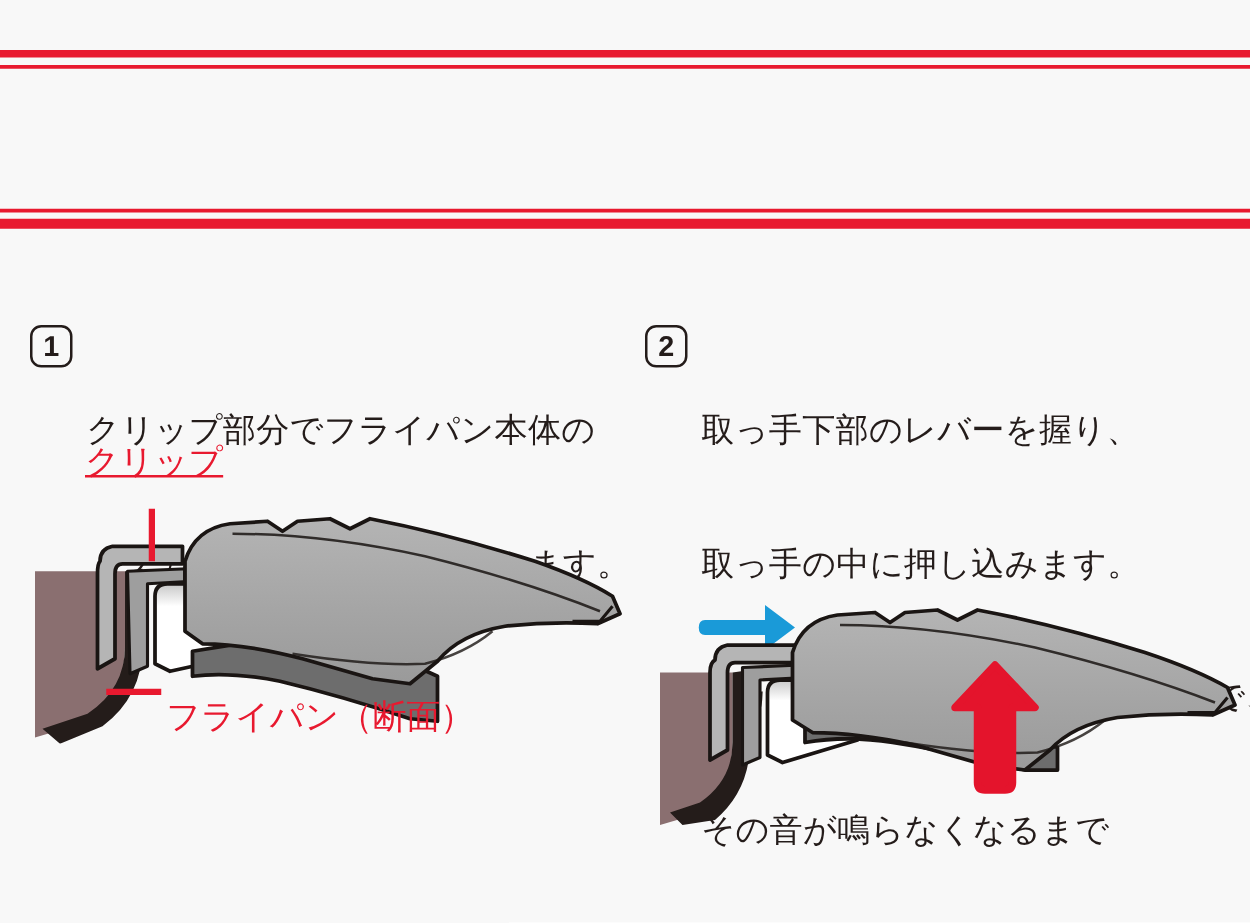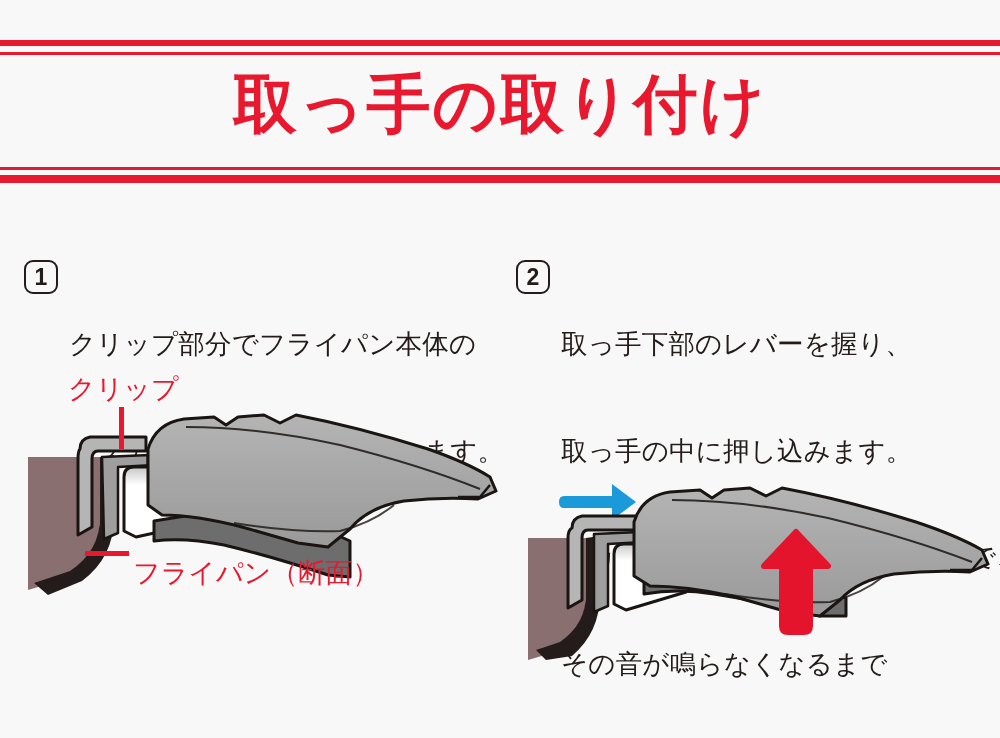--- a/index.html
+++ b/index.html
@@ -81,21 +81,21 @@
 
   
   .lbl {
     position: absolute;
     color: #e8192f;
     font-size: 27px;
     font-weight: 500;
     white-space: nowrap;
     line-height: 1;
   }
-  .lbl-clip { left: 68px; top: 376px; }
+  .lbl-clip { left: 68px; top: 356px; text-decoration: underline; }
   .lbl-pan  { left: 133px; top: 560px; }
 
   .leader { position: absolute; background: #e8192f; }
   .leader-clip { left: 119px; top: 407px; width: 5px; height: 42px; }
   .leader-pan  { left: 85px;  top: 551px; width: 44px; height: 5px; }
 
   
   .fig {
     position: absolute;
     display: block;
@@ -104,21 +104,20 @@
   .fig-right { left: 528px; top: 470px; }
 </style>
 </head>
 <body>
 
 <div id="page">
 
   <div class="rule rule-top-thick"></div>
   <div class="rule rule-top-thin"></div>
 
-  <div class="title">取っ手の取り付け</div>
 
   <div class="rule rule-bot-thin"></div>
   <div class="rule rule-bot-thick"></div>
 
   <div class="step step-1">
     <div class="step-num">1</div>
     <div class="step-text">
       <span class="ln">クリップ部分でフライパン本体の</span>
       <span class="ln">　フチを挟むようにセットします。</span>
     </div>

